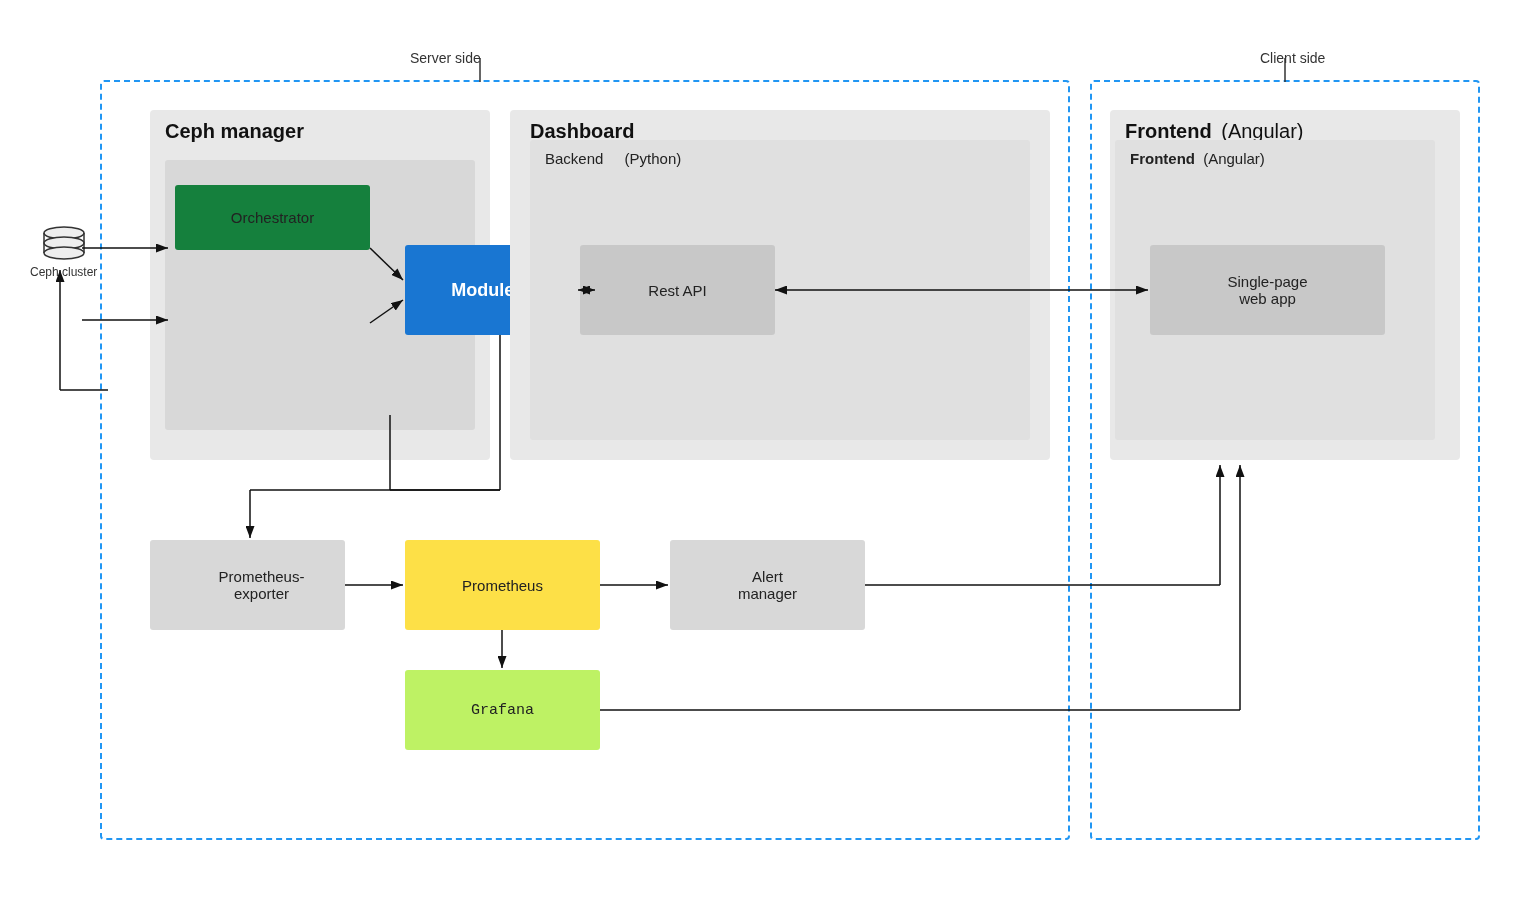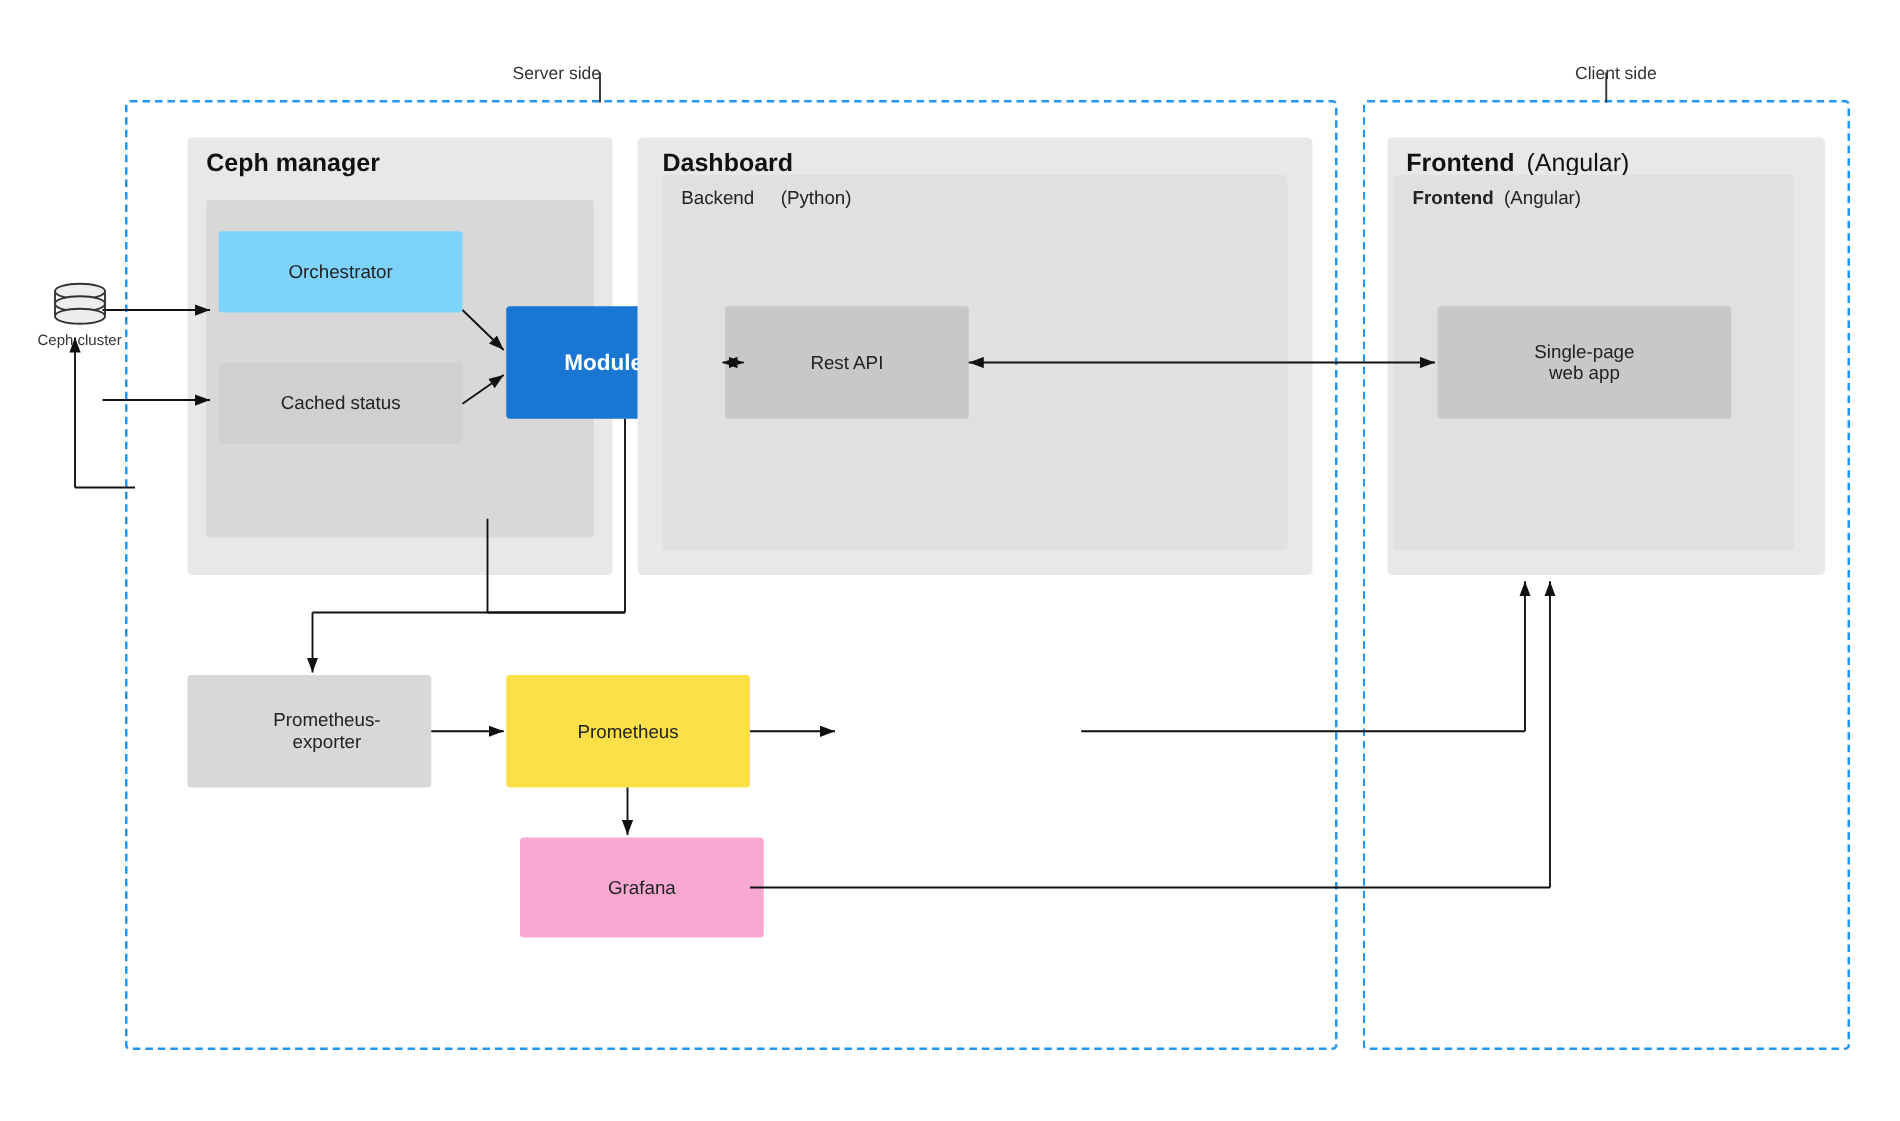--- a/index.html
+++ b/index.html
@@ -215,27 +215,24 @@
   </div>
 
   <div class="ceph-manager-box">
     <div style="position:absolute; top:50px; left:15px; width:310px; height:270px; background:#d8d8d8; border-radius:3px;">
     </div>
   </div>
   <div class="ceph-manager-title">
     <span>Ceph manager</span>
   </div>
 
-  <div class="inner-box" style="top:155px; left:155px; width:195px; height:65px; background:#7dd3fc;">
+  <div class="inner-box" style="top:155px; left:155px; width:195px; height:65px; background:#15803d;">
     <span>Orchestrator</span>
   </div>
 
-  <div class="inner-box" style="top:260px; left:155px; width:195px; height:65px; background:#d0d0d0;">
-    <span>Cached status</span>
-  </div>
 
   <div class="module-api-box" style="top:215px; left:385px; width:190px; height:90px;">
     <span>Module API</span>
   </div>
 
   <div class="dashboard-box"></div>
   <div class="dashboard-title">
     <span style="font-weight:bold;">Dashboard</span>
   </div>
 
@@ -268,22 +265,26 @@
 
   <div class="inner-box" style="top:510px; left:130px; width:195px; height:90px; background:#d8d8d8;">
     <span style="white-space:pre-line;margin-left:28px;">Prometheus-
 exporter</span>
   </div>
 
   <div class="inner-box" style="top:510px; left:385px; width:195px; height:90px; background:#fde047;">
     <span>Prometheus</span>
   </div>
 
-
-  <div class="inner-box" style="top:640px; left:396px; width:195px; height:80px; background:#f9a8d4;">
+  <div class="inner-box" style="top:510px; left:650px; width:195px; height:90px; background:#d8d8d8;">
+    <span style="white-space:pre-line;">Alert
+manager</span>
+  </div>
+
+  <div class="inner-box" style="top:640px; left:385px; width:195px; height:80px; background:#bef264;font-family:Liberation Mono, monospace;">
     <span>Grafana</span>
   </div>
 
   <svg class="arrows-svg">
     <defs>
       <marker id="arrowhead" markerWidth="8" markerHeight="6" refX="8" refY="3" orient="auto">
         <polygon points="0 0, 8 3, 0 6" fill="#111"></polygon>
       </marker>
       <marker id="arrowhead-rev" markerWidth="8" markerHeight="6" refX="0" refY="3" orient="auto">
         <polygon points="8 0, 0 3, 8 6" fill="#111"></polygon>

